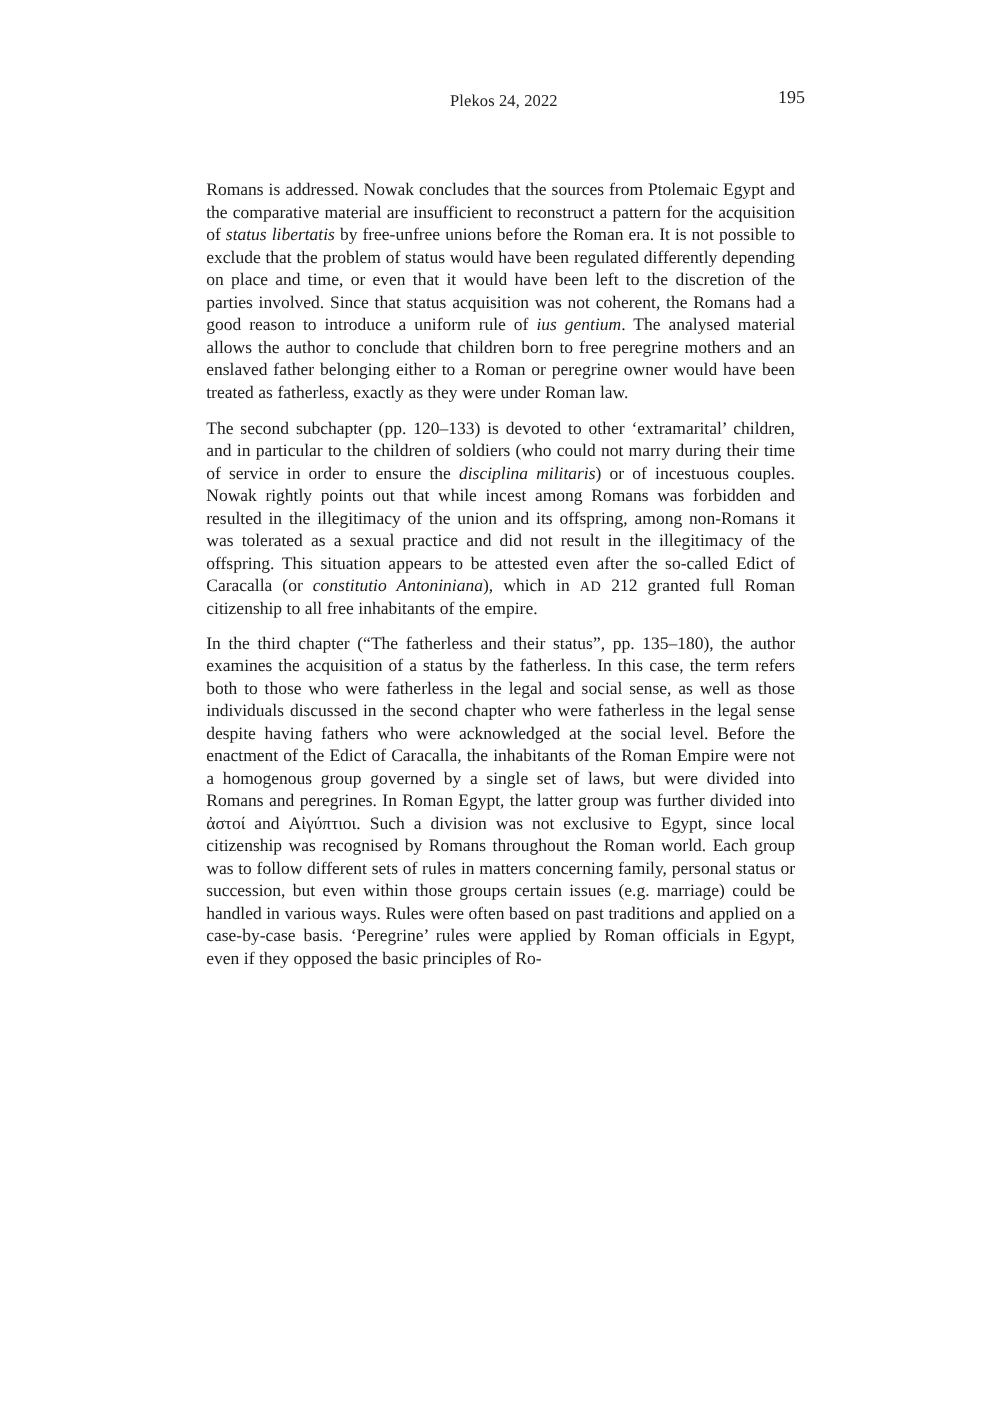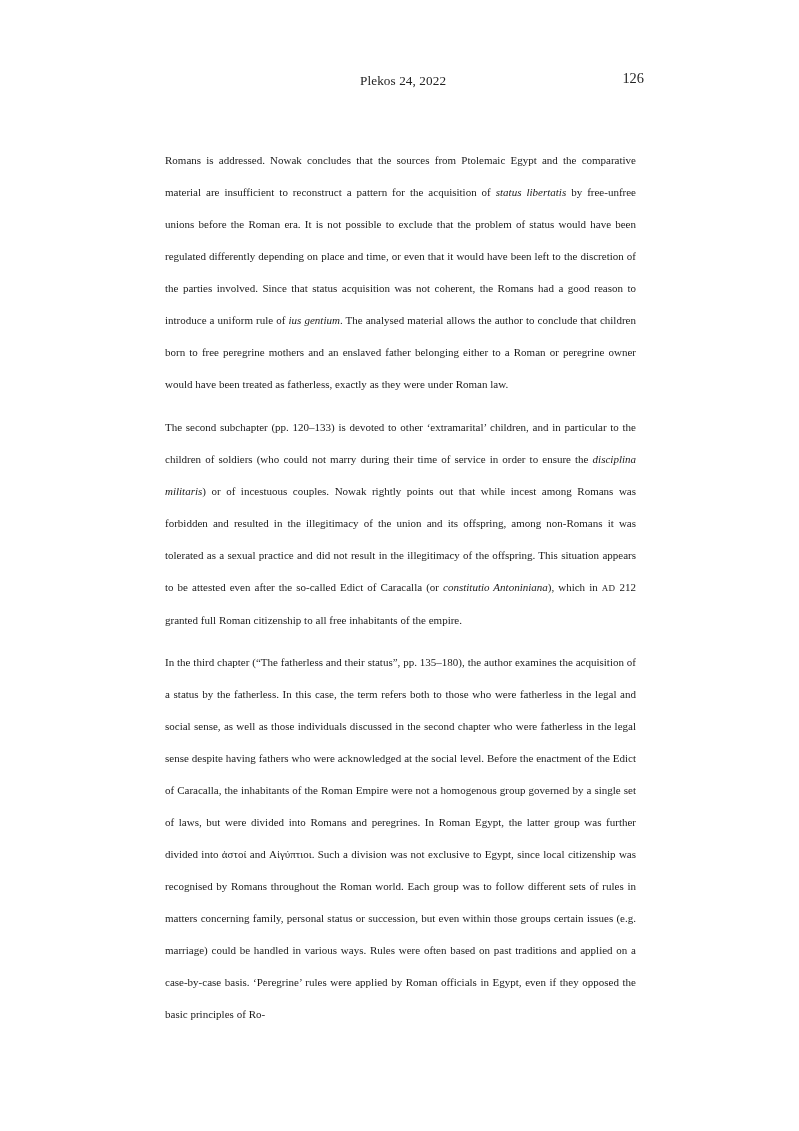--- a/index.html
+++ b/index.html
@@ -50,22 +50,22 @@
 
   
   .textblock {
     position: absolute;
     left: 165px;
     top: 144px;
     width: 471px;
   }
   p.para {
     margin: 0 0 10.5px 0;
-    font-size: 11px;
-    line-height: 32px;
+    font-size: 14px;
+    line-height: 18px;
     text-align: justify;
     text-justify: inter-word;
     -webkit-hyphens: none;
     hyphens: none;
     word-spacing: 0.1px;
   }
   p.para:last-child {
     margin-bottom: 0;
   }
   i, .it {
@@ -79,21 +79,21 @@
     font-family: Liberation Serif, serif;
   }
 </style>
 </head>
 <body>
 
 <div class="page">
 
   <div class="running-head">
     <span class="journal">Plekos 24, 2022</span>
-    <span class="folio">126</span>
+    <span class="folio">195</span>
   </div>
 
   <div class="textblock" id="textblock">
       <p class="para"><span>Romans is addressed. Nowak concludes that the sources from Ptolemaic Egypt and the comparative material are insufficient to reconstruct a pattern for the acquisition of </span><i>status libertatis</i><span> by free-unfree unions before the Roman era. It is not possible to exclude that the problem of status would have been regulated differently depending on place and time, or even that it would have been left to the discretion of the parties involved. Since that status acquisition was not coherent, the Romans had a good reason to introduce a uniform rule of </span><i>ius gentium</i><span>. The analysed material allows the author to conclude that children born to free peregrine mothers and an enslaved father belonging either to a Roman or peregrine owner would have been treated as fatherless, exactly as they were under Roman law.</span></p>
       <p class="para"><span>The second subchapter (pp. 120–133) is devoted to other ‘extramarital’ children, and in particular to the children of soldiers (who could not marry during their time of service in order to ensure the </span><i>disciplina militaris</i><span>) or of incestuous couples. Nowak rightly points out that while incest among Romans was forbidden and resulted in the illegitimacy of the union and its offspring, among non-Romans it was tolerated as a sexual practice and did not result in the illegitimacy of the offspring. This situation appears to be attested even after the so-called Edict of Caracalla (or </span><i>constitutio Antoniniana</i><span>), which in </span><span class="smallcaps">AD</span><span> 212 granted full Roman citizenship to all free inhabitants of the empire.</span></p>
       <p class="para"><span>In the third chapter (“The fatherless and their status”, pp. 135–180), the author examines the acquisition of a status by the fatherless. In this case, the term refers both to those who were fatherless in the legal and social sense, as well as those individuals discussed in the second chapter who were fatherless in the legal sense despite having fathers who were acknowledged at the social level. Before the enactment of the Edict of Caracalla, the inhabitants of the Roman Empire were not a homogenous group governed by a single set of laws, but were divided into Romans and peregrines. In Roman Egypt, the latter group was further divided into </span><span class="greek">ἀστοί</span><span> and </span><span class="greek">Αἰγύπτιοι</span><span>. Such a division was not exclusive to Egypt, since local citizenship was recognised by Romans throughout the Roman world. Each group was to follow different sets of rules in matters concerning family, personal status or succession, but even within those groups certain issues (e.g. marriage) could be handled in various ways. Rules were often based on past traditions and applied on a case-by-case basis. ‘Peregrine’ rules were applied by Roman officials in Egypt, even if they opposed the basic principles of Ro-</span></p>
     </div>
 
 </div>
 

